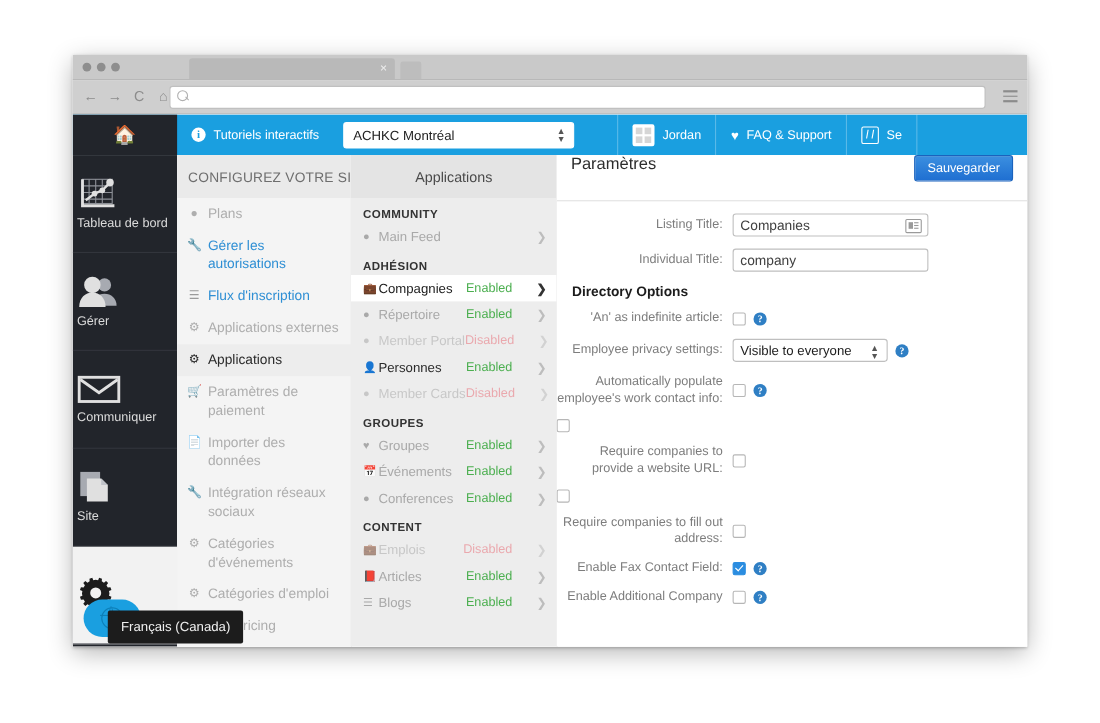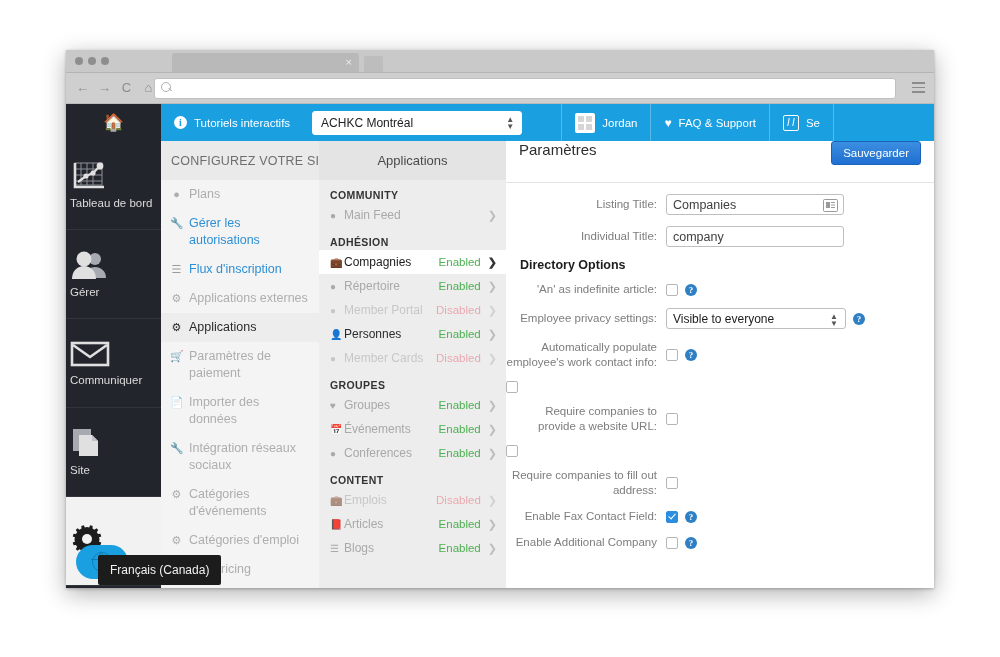--- a/index.html
+++ b/index.html
@@ -303,21 +303,21 @@
   }
   .app-row {
     display: flex; align-items: center;
     height: 24px;
     padding: 0 9px 0 11px;
     font-size: 12px;
     color: #a9a9a9;
   }
   .app-row .app-ico { width: 14px; flex: none; font-size: 10px; }
   .app-row .app-label { flex: 1; white-space: nowrap; }
-  .app-row .app-state { font-size: 11.5px; margin-right: 7px; }
+  .app-row .app-state { font-size: 11.5px; margin-right: 22px; }
   .app-row .app-chev { font-size: 11px; color: #bdbdbd; }
   .app-row.enabled-dark { color: #2b2b2b; }
   .app-row.enabled-dark .app-ico { color: #2b2b2b; }
   .app-row.current {
     background: #ffffff;
     color: #1c1c1c;
   }
   .app-row.current .app-chev { color: #333333; font-weight: bold; }
   .state-enabled { color: #4caf50; }
   .state-disabled { color: #e8707a; }
@@ -433,21 +433,21 @@
     background: #2f7fc4;
     color: #ffffff;
     font-size: 9px;
     font-weight: bold;
     line-height: 12px;
     text-align: center;
     flex: none;
     font-family: "Liberation Serif", serif;
   }
   .sel-input {
-    width: 180px; height: 21px;
+    width: 141px; height: 21px;
     border: 1px solid #bfbfbf;
     border-radius: 3px;
     background: #ffffff;
     display: flex; align-items: center;
     padding: 0 6px;
     font-size: 12px;
     color: #1c1c1c;
     box-sizing: border-box;
     position: relative;
   }

